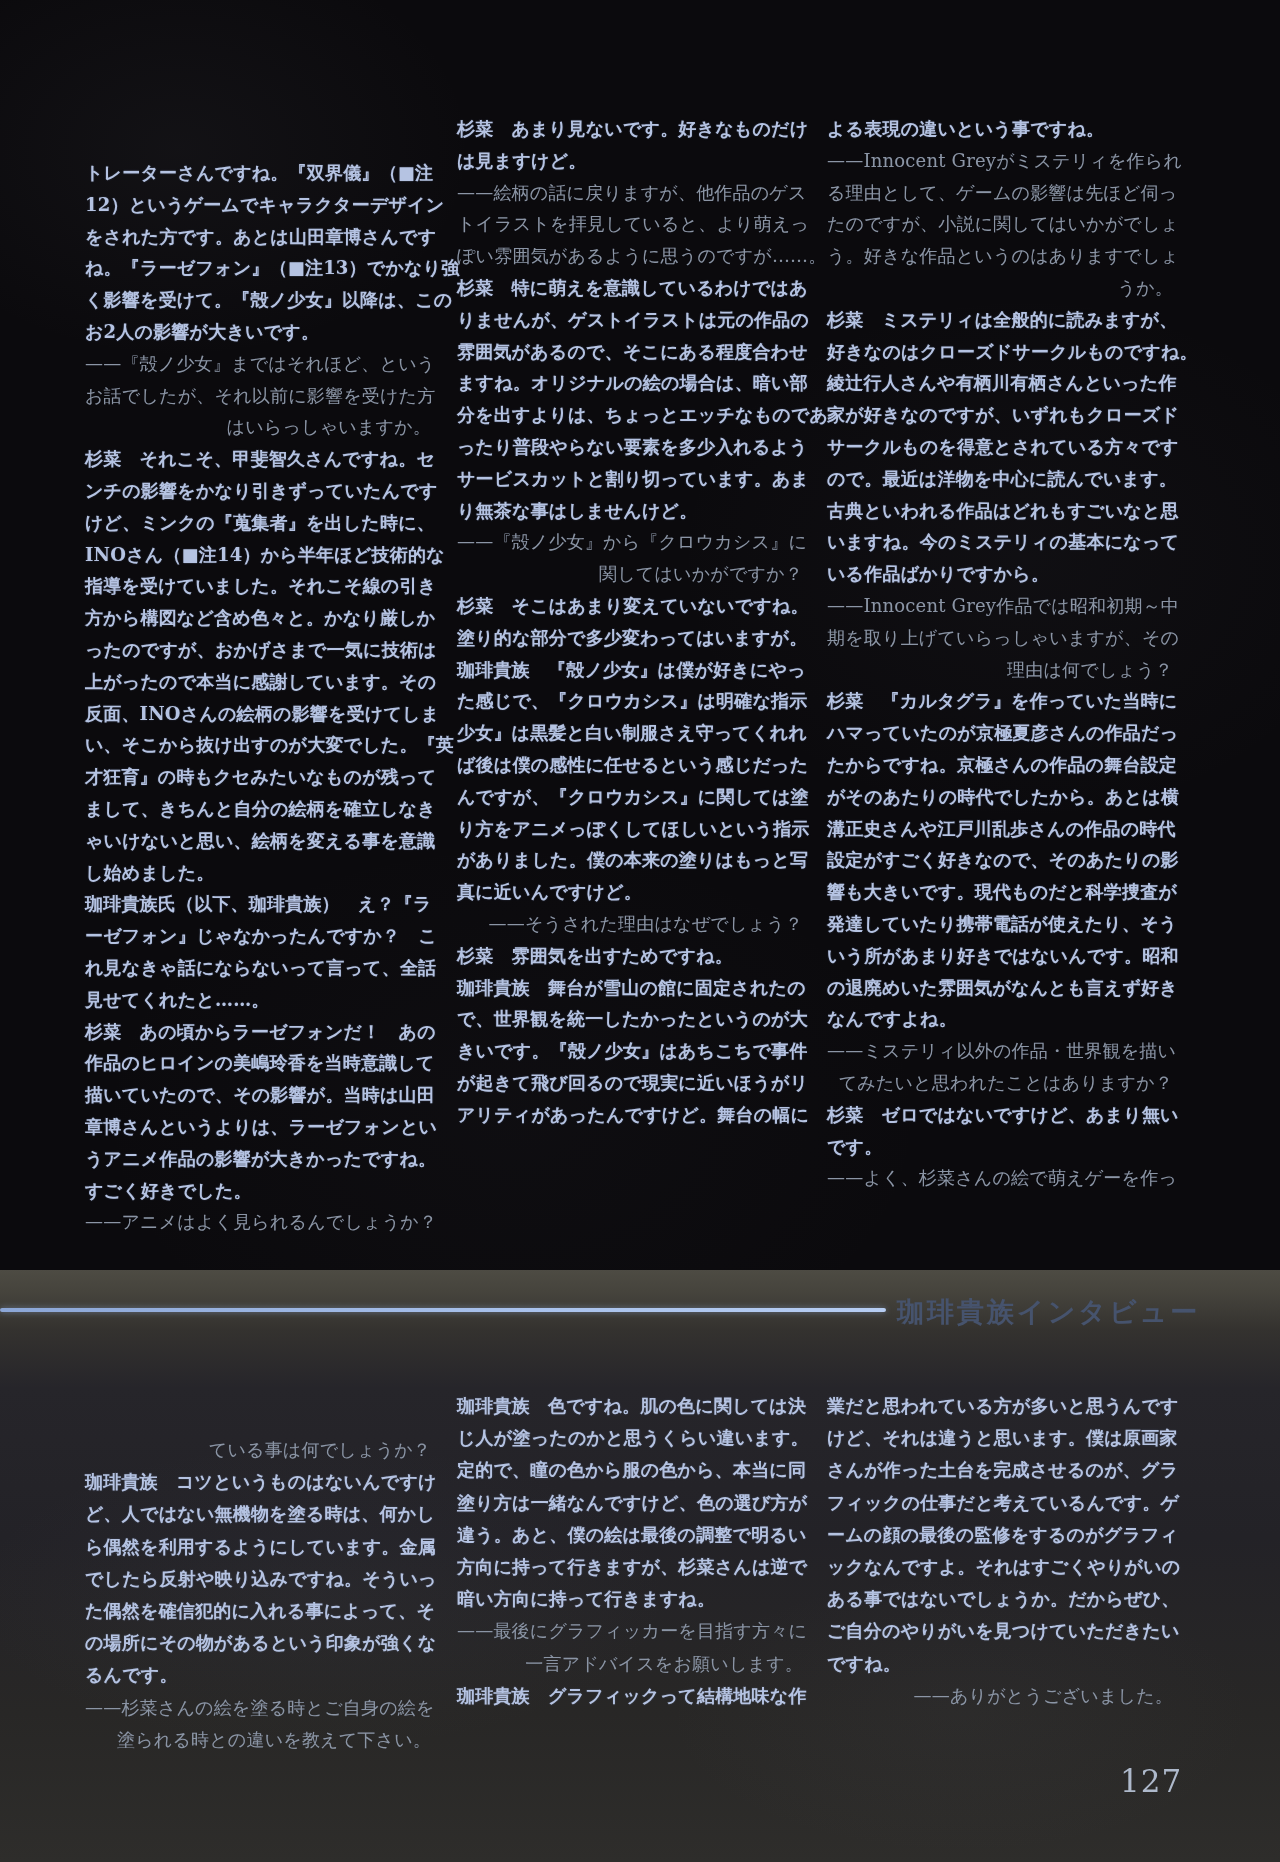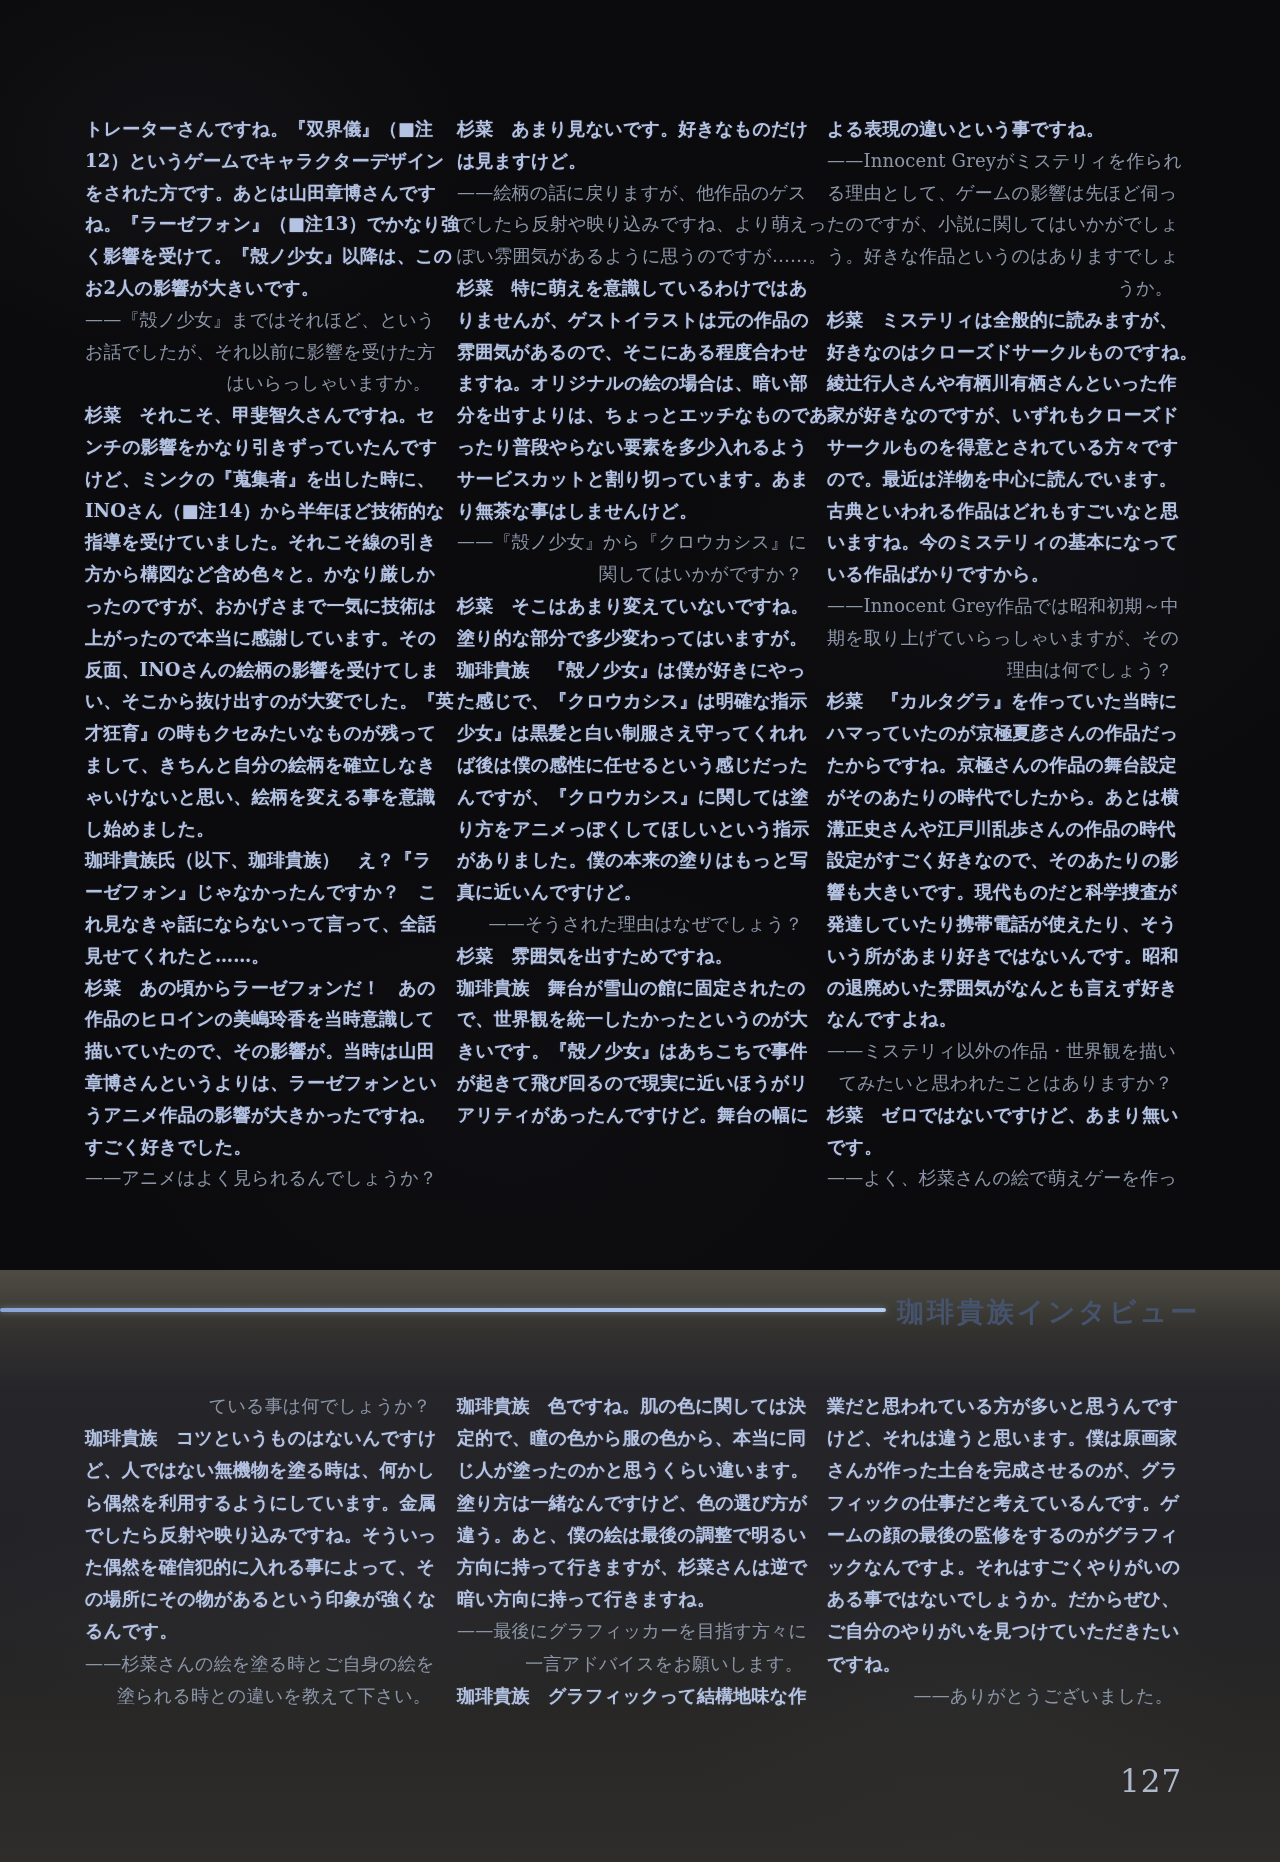--- a/index.html
+++ b/index.html
@@ -34,21 +34,21 @@
       radial-gradient(500px 220px at 25% 55%, rgba(90,95,110,0.08), transparent 70%),
       radial-gradient(420px 200px at 75% 75%, rgba(110,110,120,0.06), transparent 70%);
   }
   .col{
     position:absolute;
     width:346px;
     white-space:nowrap;
   }
   .col.top{top:113px;}
   .col.bot{top:1390px;}
-  .c1{left:85px;}
+  .c1{left:85px;margin-top:44px;}
   .c2{left:457px;}
   .c3{left:827px;}
   .col.top .ln{height:31.8px;line-height:31.8px;}
   .col.bot .ln{height:32.2px;line-height:32.2px;}
   .ln{
     font-size:18px;
     letter-spacing:0.2px;
   }
   .ln.a{
     font-weight:bold;
@@ -120,21 +120,21 @@
       <div class="ln a">描いていたので、その影響が。当時は山田</div>
       <div class="ln a">章博さんというよりは、ラーゼフォンとい</div>
       <div class="ln a">うアニメ作品の影響が大きかったですね。</div>
       <div class="ln a">すごく好きでした。</div>
       <div class="ln q">——アニメはよく見られるんでしょうか？</div>
     </div>
   <div class="col top c2">
       <div class="ln a">杉菜　あまり見ないです。好きなものだけ</div>
       <div class="ln a">は見ますけど。</div>
       <div class="ln q">——絵柄の話に戻りますが、他作品のゲス</div>
-      <div class="ln q">でしたら反射や映り込みですね、より萌えっ</div>
+      <div class="ln q">トイラストを拝見していると、より萌えっ</div>
       <div class="ln q">ぽい雰囲気があるように思うのですが……。</div>
       <div class="ln a">杉菜　特に萌えを意識しているわけではあ</div>
       <div class="ln a">りませんが、ゲストイラストは元の作品の</div>
       <div class="ln a">雰囲気があるので、そこにある程度合わせ</div>
       <div class="ln a">ますね。オリジナルの絵の場合は、暗い部</div>
       <div class="ln a">分を出すよりは、ちょっとエッチなものであ</div>
       <div class="ln a">ったり普段やらない要素を多少入れるよう</div>
       <div class="ln a">サービスカットと割り切っています。あま</div>
       <div class="ln a">り無茶な事はしませんけど。</div>
       <div class="ln q">——『殻ノ少女』から『クロウカシス』に</div>
@@ -204,22 +204,22 @@
       <div class="ln a">ら偶然を利用するようにしています。金属</div>
       <div class="ln a">でしたら反射や映り込みですね。そういっ</div>
       <div class="ln a">た偶然を確信犯的に入れる事によって、そ</div>
       <div class="ln a">の場所にその物があるという印象が強くな</div>
       <div class="ln a">るんです。</div>
       <div class="ln q">——杉菜さんの絵を塗る時とご自身の絵を</div>
       <div class="ln q">塗られる時との違いを教えて下さい。</div>
     </div>
   <div class="col bot c2">
       <div class="ln a">珈琲貴族　色ですね。肌の色に関しては決</div>
+      <div class="ln a">じ人が塗ったのかと思うくらい違います。</div>
       <div class="ln a">定的で、瞳の色から服の色から、本当に同</div>
-      <div class="ln a">じ人が塗ったのかと思うくらい違います。</div>
       <div class="ln a">塗り方は一緒なんですけど、色の選び方が</div>
       <div class="ln a">違う。あと、僕の絵は最後の調整で明るい</div>
       <div class="ln a">方向に持って行きますが、杉菜さんは逆で</div>
       <div class="ln a">暗い方向に持って行きますね。</div>
       <div class="ln q">——最後にグラフィッカーを目指す方々に</div>
       <div class="ln q">一言アドバイスをお願いします。</div>
       <div class="ln a">珈琲貴族　グラフィックって結構地味な作</div>
     </div>
   <div class="col bot c3">
       <div class="ln a">業だと思われている方が多いと思うんです</div>

